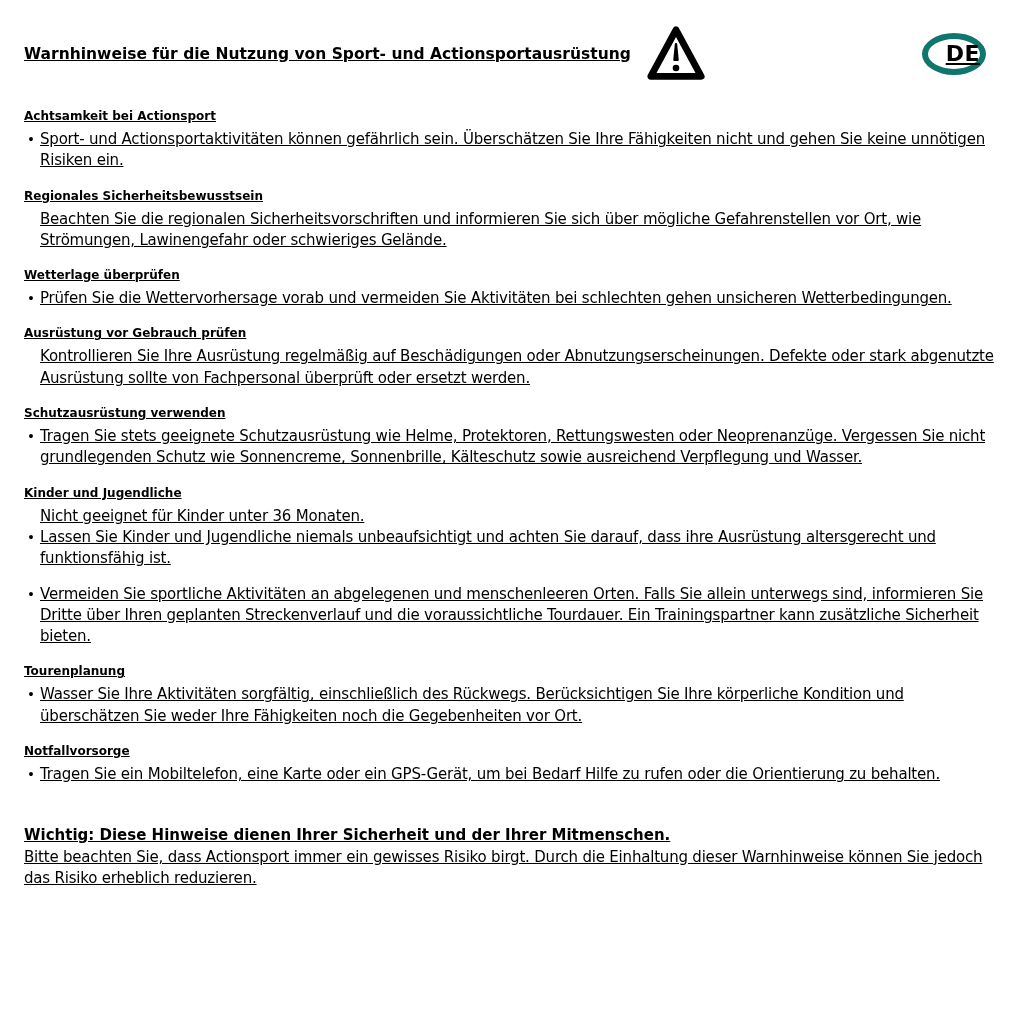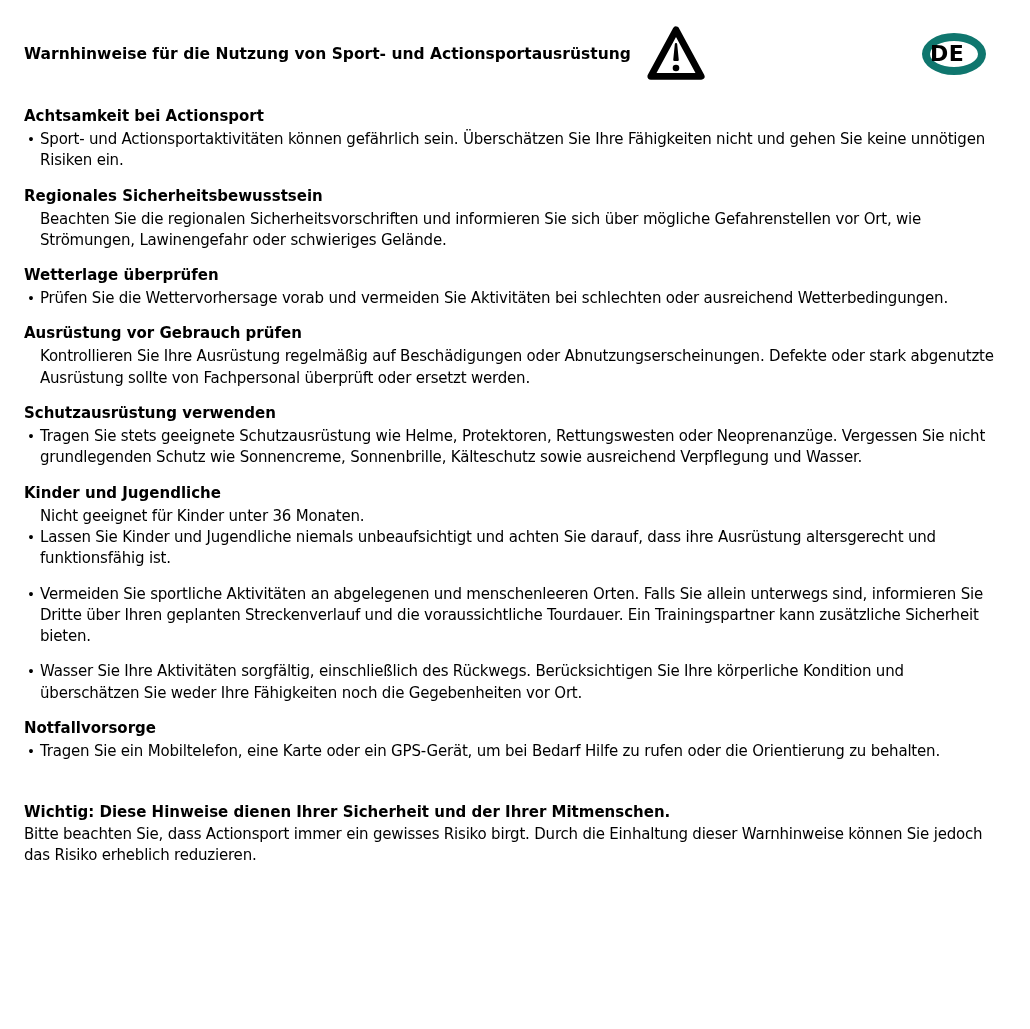--- a/index.html
+++ b/index.html
@@ -12,20 +12,21 @@
     color: #000000;
     font-family: "DejaVu Sans", "Liberation Sans", sans-serif;
     font-size: 15px;
     letter-spacing: -0.2px;
     overflow: hidden;
   }
   .page {
     width: 1030px;
     height: 1029px;
     padding: 22px 30px 0 24px;
+    text-decoration: underline;
   }
 
   
   .doc-header {
     display: flex;
     align-items: center;
     height: 64px;
     margin-bottom: 20px;
   }
   .doc-title {
@@ -39,36 +40,36 @@
     width: 62px;
     height: 62px;
     margin-left: 14px;
     flex: 0 0 auto;
   }
   .lang-badge {
     margin-left: auto;
     margin-right: 14px;
     width: 64px;
     height: 42px;
-    border: 8px solid #0f766e;
+    border: 6px solid #0f766e;
     border-radius: 50%;
     display: flex;
     align-items: center;
-    justify-content: flex-start;
+    justify-content: flex-end;
     font-weight: bold;
     font-size: 22px;
     letter-spacing: 0.5px;
     line-height: 1;
     flex: 0 0 auto;
   }
 
   
   .warn-section { margin: 0 0 14px 0; }
   .section-heading {
-    font-size: 15px;
+    font-size: 12px;
     font-weight: bold;
     margin: 0 0 2px 0;
     line-height: 21px;
     letter-spacing: 0;
   }
   .item {
     position: relative;
     padding-left: 16px;
     line-height: 21.3px;
     margin: 0;
@@ -111,39 +112,40 @@
       <section class="warn-section">
         <h2 class="section-heading">Achtsamkeit bei Actionsport</h2>
         <div class="item bulleted"><span class="marker">•</span><span>Sport- und Actionsportaktivitäten können gefährlich sein. Überschätzen Sie Ihre Fähigkeiten nicht und gehen Sie keine unnötigen Risiken ein.</span></div>
       </section>
       <section class="warn-section">
         <h2 class="section-heading">Regionales Sicherheitsbewusstsein</h2>
         <div class="item"><span>Beachten Sie die regionalen Sicherheitsvorschriften und informieren Sie sich über mögliche Gefahrenstellen vor Ort, wie Strömungen, Lawinengefahr oder schwieriges Gelände.</span></div>
       </section>
       <section class="warn-section">
         <h2 class="section-heading">Wetterlage überprüfen</h2>
-        <div class="item bulleted"><span class="marker">•</span><span>Prüfen Sie die Wettervorhersage vorab und vermeiden Sie Aktivitäten bei schlechten oder ausreichend Wetterbedingungen.</span></div>
+        <div class="item bulleted"><span class="marker">•</span><span>Prüfen Sie die Wettervorhersage vorab und vermeiden Sie Aktivitäten bei schlechten gehen unsicheren Wetterbedingungen.</span></div>
       </section>
       <section class="warn-section">
         <h2 class="section-heading">Ausrüstung vor Gebrauch prüfen</h2>
         <div class="item"><span>Kontrollieren Sie Ihre Ausrüstung regelmäßig auf Beschädigungen oder Abnutzungserscheinungen. Defekte oder stark abgenutzte Ausrüstung sollte von Fachpersonal überprüft oder ersetzt werden.</span></div>
       </section>
       <section class="warn-section">
         <h2 class="section-heading">Schutzausrüstung verwenden</h2>
         <div class="item bulleted"><span class="marker">•</span><span>Tragen Sie stets geeignete Schutzausrüstung wie Helme, Protektoren, Rettungswesten oder Neoprenanzüge. Vergessen Sie nicht grundlegenden Schutz wie Sonnencreme, Sonnenbrille, Kälteschutz sowie ausreichend Verpflegung und Wasser.</span></div>
       </section>
       <section class="warn-section">
         <h2 class="section-heading">Kinder und Jugendliche</h2>
         <div class="item"><span>Nicht geeignet für Kinder unter 36 Monaten.</span></div>
         <div class="item bulleted"><span class="marker">•</span><span>Lassen Sie Kinder und Jugendliche niemals unbeaufsichtigt und achten Sie darauf, dass ihre Ausrüstung altersgerecht und funktionsfähig ist.</span></div>
       </section>
       <section class="warn-section">
         <div class="item bulleted"><span class="marker">•</span><span>Vermeiden Sie sportliche Aktivitäten an abgelegenen und menschenleeren Orten. Falls Sie allein unterwegs sind, informieren Sie Dritte über Ihren geplanten Streckenverlauf und die voraussichtliche Tourdauer. Ein Trainingspartner kann zusätzliche Sicherheit bieten.</span></div>
       </section>
       <section class="warn-section">
+        <h2 class="section-heading">Tourenplanung</h2>
         <div class="item bulleted"><span class="marker">•</span><span>Wasser Sie Ihre Aktivitäten sorgfältig, einschließlich des Rückwegs. Berücksichtigen Sie Ihre körperliche Kondition und überschätzen Sie weder Ihre Fähigkeiten noch die Gegebenheiten vor Ort.</span></div>
       </section>
       <section class="warn-section">
         <h2 class="section-heading">Notfallvorsorge</h2>
         <div class="item bulleted"><span class="marker">•</span><span>Tragen Sie ein Mobiltelefon, eine Karte oder ein GPS-Gerät, um bei Bedarf Hilfe zu rufen oder die Orientierung zu behalten.</span></div>
       </section>
     </main>
 
   <footer class="doc-footer">
     <p class="footer-emphasis">Wichtig: Diese Hinweise dienen Ihrer Sicherheit und der Ihrer Mitmenschen.</p>

